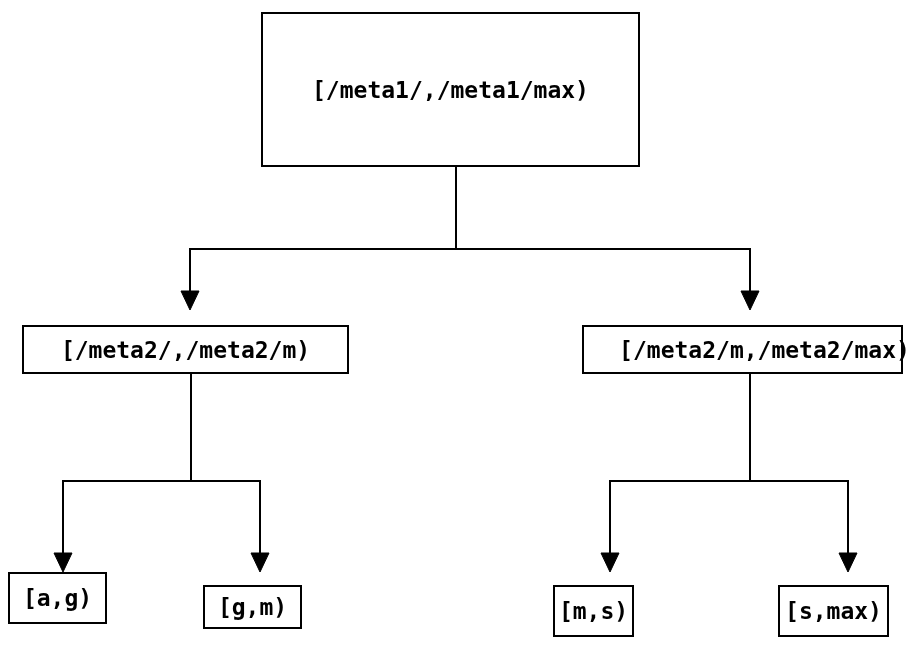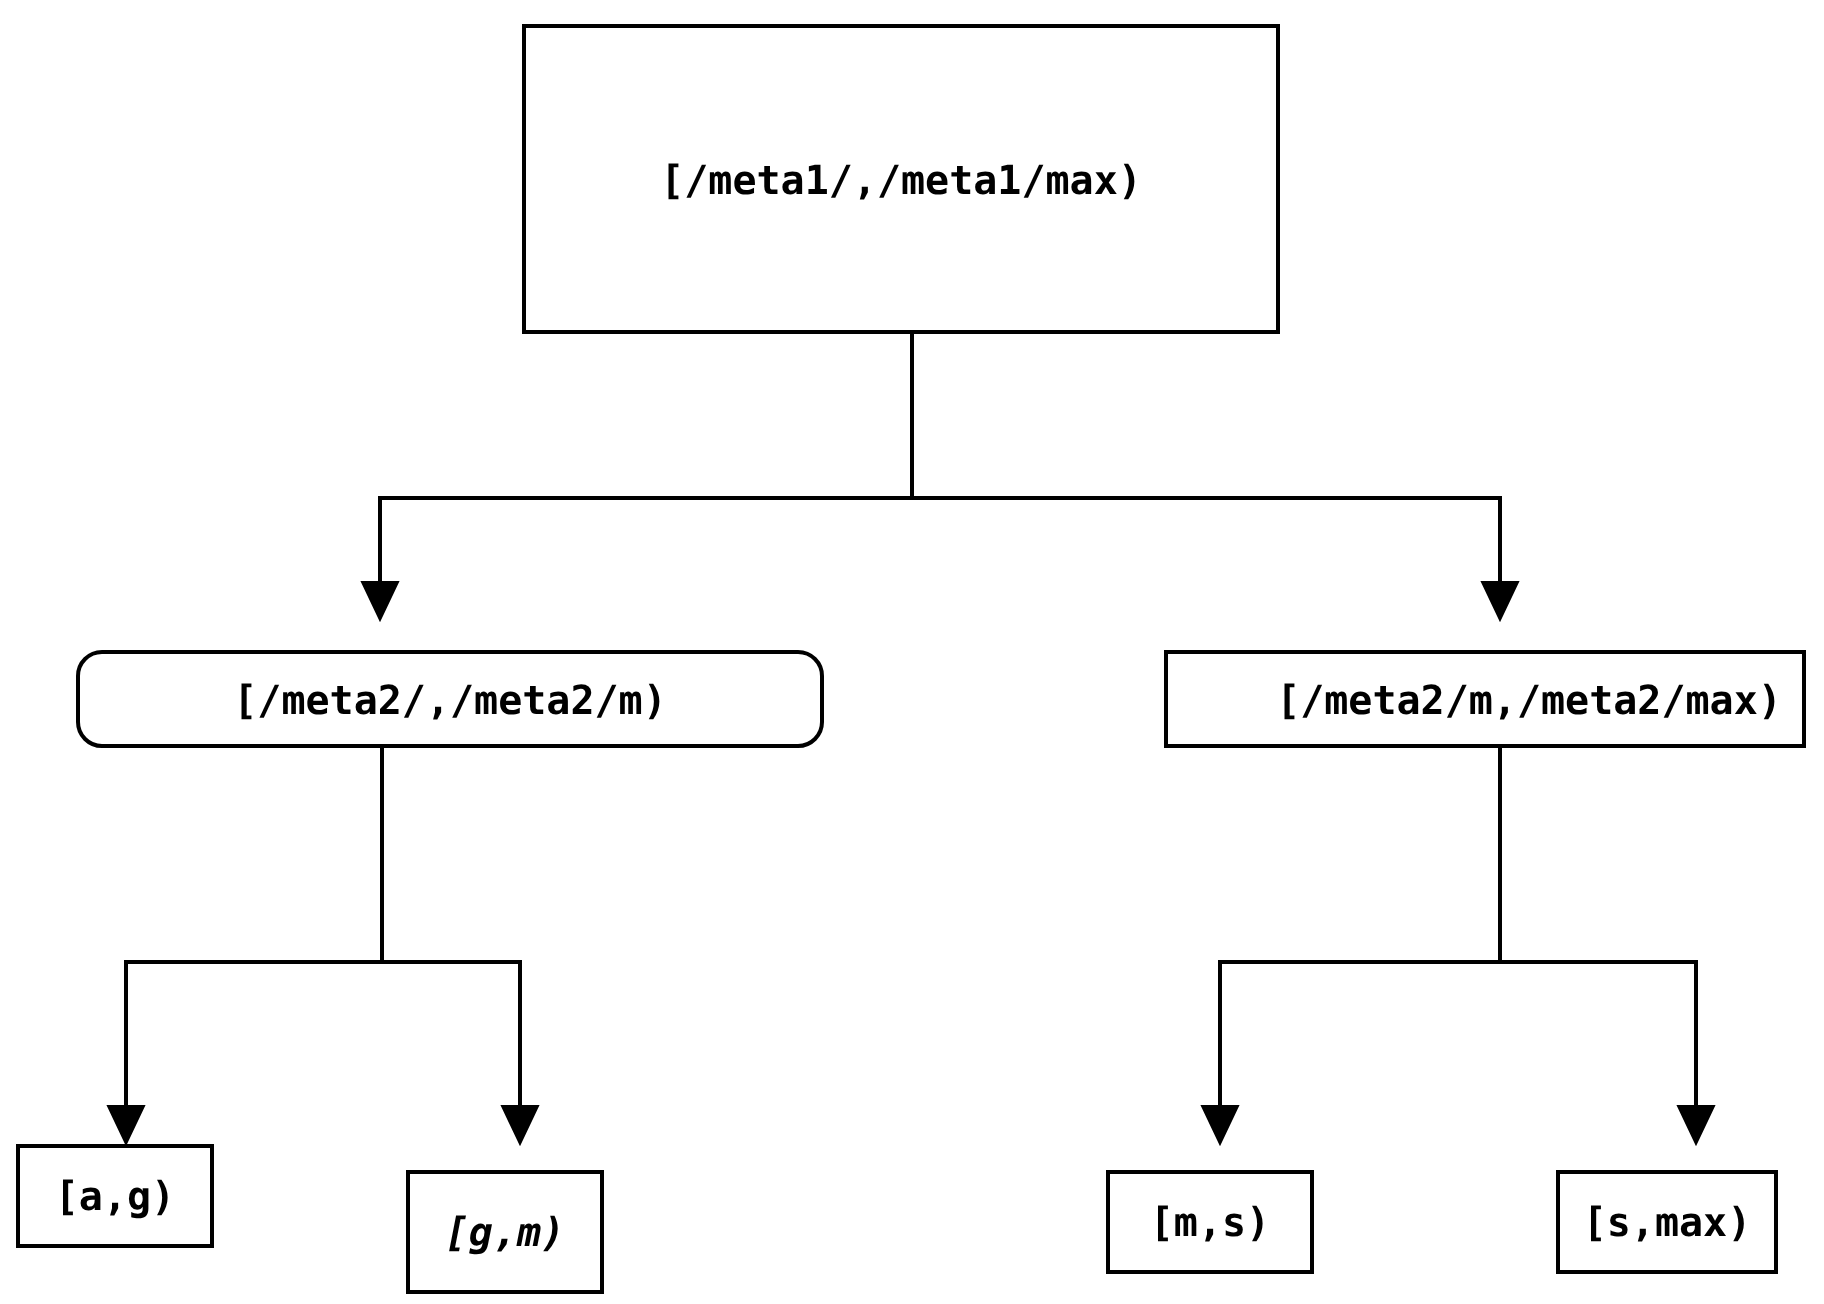--- a/index.html
+++ b/index.html
@@ -31,30 +31,30 @@
   }
   .node {
     position: absolute;
     box-sizing: border-box;
     border: 2px solid var(--box_border, #000000);
     background: var(--box_fill, #ffffff);
     color: var(--text, #000000);
     display: flex;
     align-items: center;
     justify-content: center;
-    font-size: 20px;
+    font-size: 23px;
     font-weight: bold;
     white-space: nowrap;
   }
   .n-root { left: 261px; top: 12px;  width: 379px; height: 155px; }
-  .n-l    { left: 38px;  top: 325px; width: 374px; height: 49px; border-radius: 13px; }
+  .n-l    { left: 22px;  top: 325px; width: 327px; height: 49px; }
   .n-r    { left: 582px; top: 325px; width: 321px; height: 49px; padding-left: 44px; }
   .n-ag   { left: 8px;   top: 572px; width: 99px;  height: 52px; }
-  .n-gm   { left: 203px; top: 585px; width: 99px;  height: 62px; font-style: italic; }
-  .n-ms   { left: 553px; top: 585px; width: 104px;  height: 52px; }
+  .n-gm   { left: 203px; top: 585px; width: 99px;  height: 44px; }
+  .n-ms   { left: 553px; top: 585px; width: 81px;  height: 52px; }
   .n-smax { left: 778px; top: 585px; width: 111px; height: 52px; }
 </style>
 </head>
 <body>
 
 <div class="canvas">
 
   <svg class="connectors" viewBox="0 0 912 652" xmlns="http://www.w3.org/2000/svg">
 
     <line x1="456" y1="167" x2="456" y2="249"></line>

